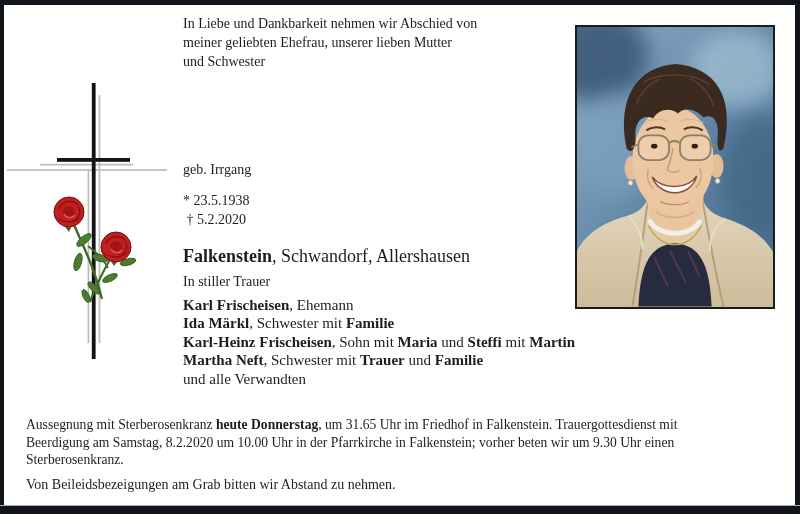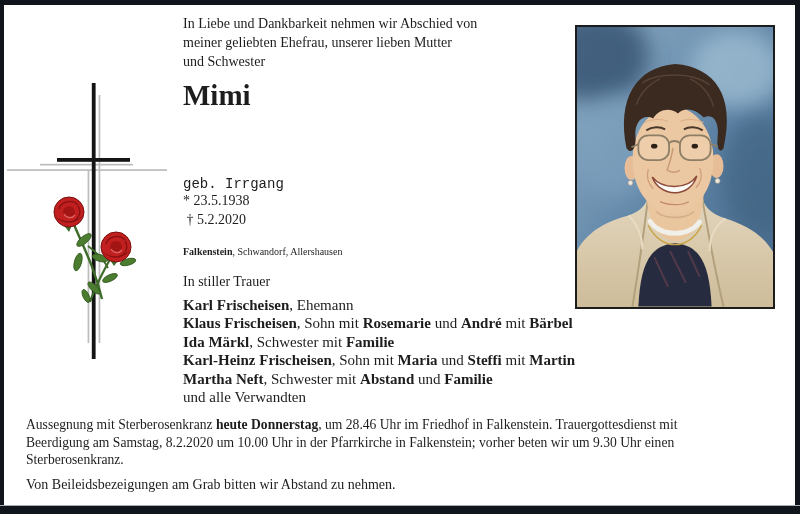--- a/index.html
+++ b/index.html
@@ -16,23 +16,23 @@
   .fr-right{right:0;top:0;bottom:0;width:5px;}
   .fr-bottom{left:0;right:0;bottom:0;height:8px;}
   .fr-grayline{position:absolute;left:0;right:0;bottom:8px;height:1px;background:#a9adb3;}
 
   .abs{position:absolute;}
   .body-text{font-size:14px;line-height:19px;white-space:nowrap;}
   .b{font-weight:bold;}
 
   .intro{left:183px;top:14px;}
   .deceased-name{left:183px;top:76px;font-size:29px;line-height:38px;font-weight:bold;white-space:nowrap;}
-  .maiden{left:183px;top:176px;font-size:14px;white-space:nowrap;font-family:Liberation Mono, monospace;}
+  .maiden{left:183px;top:162px;font-size:14px;white-space:nowrap;}
   .dates{left:183px;top:192px;font-size:14px;line-height:18.5px;white-space:nowrap;text-align:center;}
-  .places{left:183px;top:246px;font-size:10px;white-space:nowrap;}
+  .places{left:183px;top:246px;font-size:18px;white-space:nowrap;}
   .mourning-label{left:183px;top:274px;font-size:14px;white-space:nowrap;}
   .mourners{left:183px;top:296px;font-size:15px;line-height:18.4px;}
   .funeral{left:26px;top:416px;font-size:13.6px;line-height:17.6px;}
   .condolence{left:26px;top:477px;font-size:14px;white-space:nowrap;}
 
   .cross-wrap{left:0;top:60px;width:180px;height:312px;}
   .photo{
     left:575px;top:25px;width:196px;height:280px;
     border:2px solid #1c1c1c;background:#6d92b2;
   }
@@ -160,44 +160,42 @@
     </svg>
   </div>
 
   <div class="abs intro body-text">
     <div>In Liebe und Dankbarkeit nehmen wir Abschied von</div>
     <div>meiner geliebten Ehefrau, unserer lieben Mutter</div>
     <div>und Schwester</div>
   </div>
 
   <div class="abs deceased-name">
-    <div>Mimi</div>
   </div>
 
   <div class="abs maiden">geb. Irrgang</div>
 
   <div class="abs dates">
     <div>* 23.5.1938</div>
     <div>† 5.2.2020</div>
   </div>
 
   <div class="abs places"><span class="b">Falkenstein</span><span>, Schwandorf, Allershausen</span></div>
 
   <div class="abs mourning-label">In stiller Trauer</div>
 
   <div class="abs mourners body-text">
     <div><span class="b">Karl Frischeisen</span><span>, Ehemann</span></div>
-    <div><span class="b">Klaus Frischeisen</span><span>, Sohn mit </span><span class="b">Rosemarie</span><span> und </span><span class="b">André</span><span> mit </span><span class="b">Bärbel</span></div>
     <div><span class="b">Ida Märkl</span><span>, Schwester mit </span><span class="b">Familie</span></div>
     <div><span class="b">Karl-Heinz Frischeisen</span><span>, Sohn mit </span><span class="b">Maria</span><span> und </span><span class="b">Steffi</span><span> mit </span><span class="b">Martin</span></div>
-    <div><span class="b">Martha Neft</span><span>, Schwester mit </span><span class="b">Abstand</span><span> und </span><span class="b">Familie</span></div>
+    <div><span class="b">Martha Neft</span><span>, Schwester mit </span><span class="b">Trauer</span><span> und </span><span class="b">Familie</span></div>
     <div><span>und alle Verwandten</span></div>
   </div>
 
   <div class="abs funeral">
-    <div class="body-text" style="font-size:13.6px;line-height:17.6px;"><span>Aussegnung mit Sterberosenkranz </span><span class="b">heute Donnerstag</span><span>, um 28.46 Uhr im Friedhof in Falkenstein. Trauergottesdienst mit</span></div>
+    <div class="body-text" style="font-size:13.6px;line-height:17.6px;"><span>Aussegnung mit Sterberosenkranz </span><span class="b">heute Donnerstag</span><span>, um 31.65 Uhr im Friedhof in Falkenstein. Trauergottesdienst mit</span></div>
     <div class="body-text" style="font-size:13.6px;line-height:17.6px;"><span>Beerdigung am Samstag, 8.2.2020 um 10.00 Uhr in der Pfarrkirche in Falkenstein; vorher beten wir um 9.30 Uhr einen</span></div>
     <div class="body-text" style="font-size:13.6px;line-height:17.6px;"><span>Sterberosenkranz.</span></div>
   </div>
 
   <div class="abs condolence">Von Beileidsbezeigungen am Grab bitten wir Abstand zu nehmen.</div>
 
 </div>
 
 </body></html>

